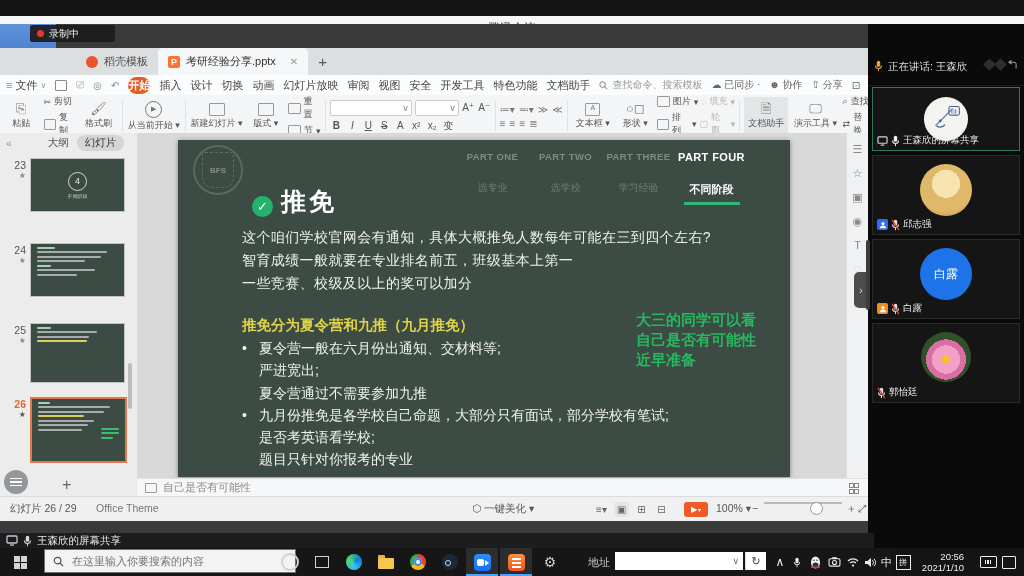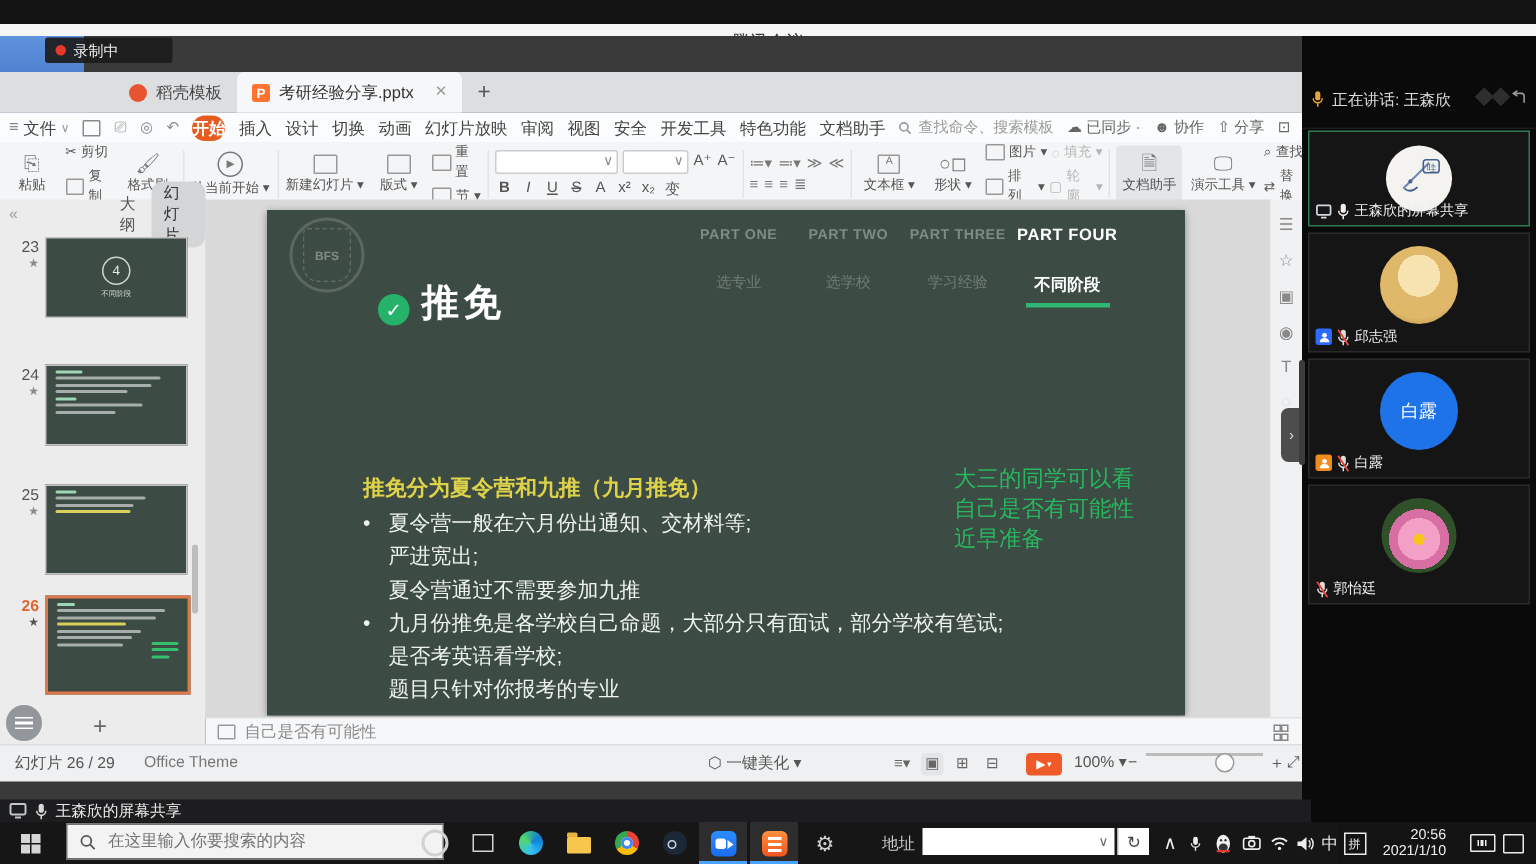--- a/index.html
+++ b/index.html
@@ -87,21 +87,21 @@
   .navitem.on .nav-part{color:#fff;font-size:11px}
   .navitem.on .nav-label{color:#fff;font-weight:bold;font-size:11px}
   .nav-underline{width:56px;height:3px;margin:5px auto 0}
   .chk{position:absolute;left:74px;top:56px;width:21px;height:21px;border-radius:50%;background:#27b26b;color:#fff;
        font-size:13px;font-weight:bold;display:flex;align-items:center;justify-content:center}
   .stitle{position:absolute;left:103px;top:45px;font-size:25px;font-weight:bold;color:#fff;letter-spacing:3px}
   .spara{position:absolute;left:64px;top:86px;font-size:14px;color:#edf1ed;line-height:23px;letter-spacing:.4px}
   .syellow{position:absolute;left:64px;top:176px;font-size:14.5px;font-weight:bold}
   .sbullets{position:absolute;left:64px;top:197px;font-size:14px;color:#eef2ee;line-height:22.3px}
   .sbullets .mk{display:inline-block;width:17px}
-  .sgreen{position:absolute;left:458px;top:170px;font-size:15px;font-weight:normal;line-height:20px}
+  .sgreen{position:absolute;left:458px;top:170px;font-size:15px;font-weight:bold;line-height:20px}
 
   .right-toolbar{left:846px;top:133px;width:22px;height:345px;background:#f0f1f2;border-left:1px solid #ddd;
       display:flex;flex-direction:column;align-items:center;padding-top:10px;gap:11px;font-size:11px;color:#888;box-sizing:border-box}
   .expand-tab{left:854px;top:272px;width:14px;height:36px;background:#4d4d4d;border-radius:5px 0 0 5px;color:#ddd;
       display:flex;align-items:center;justify-content:center;font-size:10px}
 
   .notesbar{left:137px;top:478px;width:731px;height:18px;background:#f6f7f8;border-top:1px solid #e1e1e1;
       display:flex;align-items:center;gap:6px;padding-left:8px;font-size:11px;color:#8a8a8a;box-sizing:border-box}
   .note-ico{width:10px;height:8px;border:1px solid #999;border-radius:1px}
   .grid-ico{position:absolute;right:10px;top:4px;width:9px;height:9px;display:grid;grid-template-columns:4px 4px;gap:1px}
@@ -348,21 +348,21 @@
   </div>
   <div class="rstack">
     <span class="rrow">⌕ <span>查找</span></span>
     <span class="rrow">⇄ <span>替换</span></span>
   </div>
 </div>
 
 <div class="ab thumbpanel">
   <div class="ab tp-head">
     <span style="margin-left:6px;color:#999">«</span>
-    <span style="margin-left:68px">大纲</span>
+    <span style="margin-left:36px">大纲</span>
     <span class="tp-pill" style="margin-left:8px">幻灯片</span>
   </div>
 
   <div class="thumb-item" style="top:25px">
     <div>
         <div class="tnum">23</div>
          <div class="tstar">★</div>
       </div>
     <div class="mini col" style="height:52px">
       <div style="width:17px;height:17px;border:1px solid #cfd6cf;border-radius:50%;color:#e8ece8;font-size:9px;text-align:center;line-height:17px">4</div>
@@ -446,20 +446,25 @@
           <div class="nav-label">学习经验</div>
       </div>
       <div class="navitem on">
         <div class="nav-part">PART FOUR</div>
           <div class="nav-label">不同阶段</div>
         <div class="nav-underline" style="background:#2eb873"></div>
       </div>
     </div>
     <div class="chk">✓</div>
     <div class="stitle">推免</div>
+    <div class="spara">
+      <div>这个咱们学校官网会有通知，具体大概推免人数每年可能在三到四个左右?</div>
+      <div>智育成绩一般就要在专业排名前五，班级基本上第一</div>
+      <div>一些竞赛、校级及以上的奖可以加分</div>
+    </div>
     <div class="syellow" style="color:#ddd24a">推免分为夏令营和九推（九月推免）</div>
     <div class="sbullets">
       <div><span class="mk">•</span><span>夏令营一般在六月份出通知、交材料等;</span></div>
       <div><span class="mk"></span><span>严进宽出;</span></div>
       <div><span class="mk"></span><span>夏令营通过不需要参加九推</span></div>
       <div><span class="mk">•</span><span>九月份推免是各学校自己命题，大部分只有面试，部分学校有笔试;</span></div>
       <div><span class="mk"></span><span>是否考英语看学校;</span></div>
       <div><span class="mk"></span><span>题目只针对你报考的专业</span></div>
     </div>
     <div class="sgreen" style="color:#27b75f">

